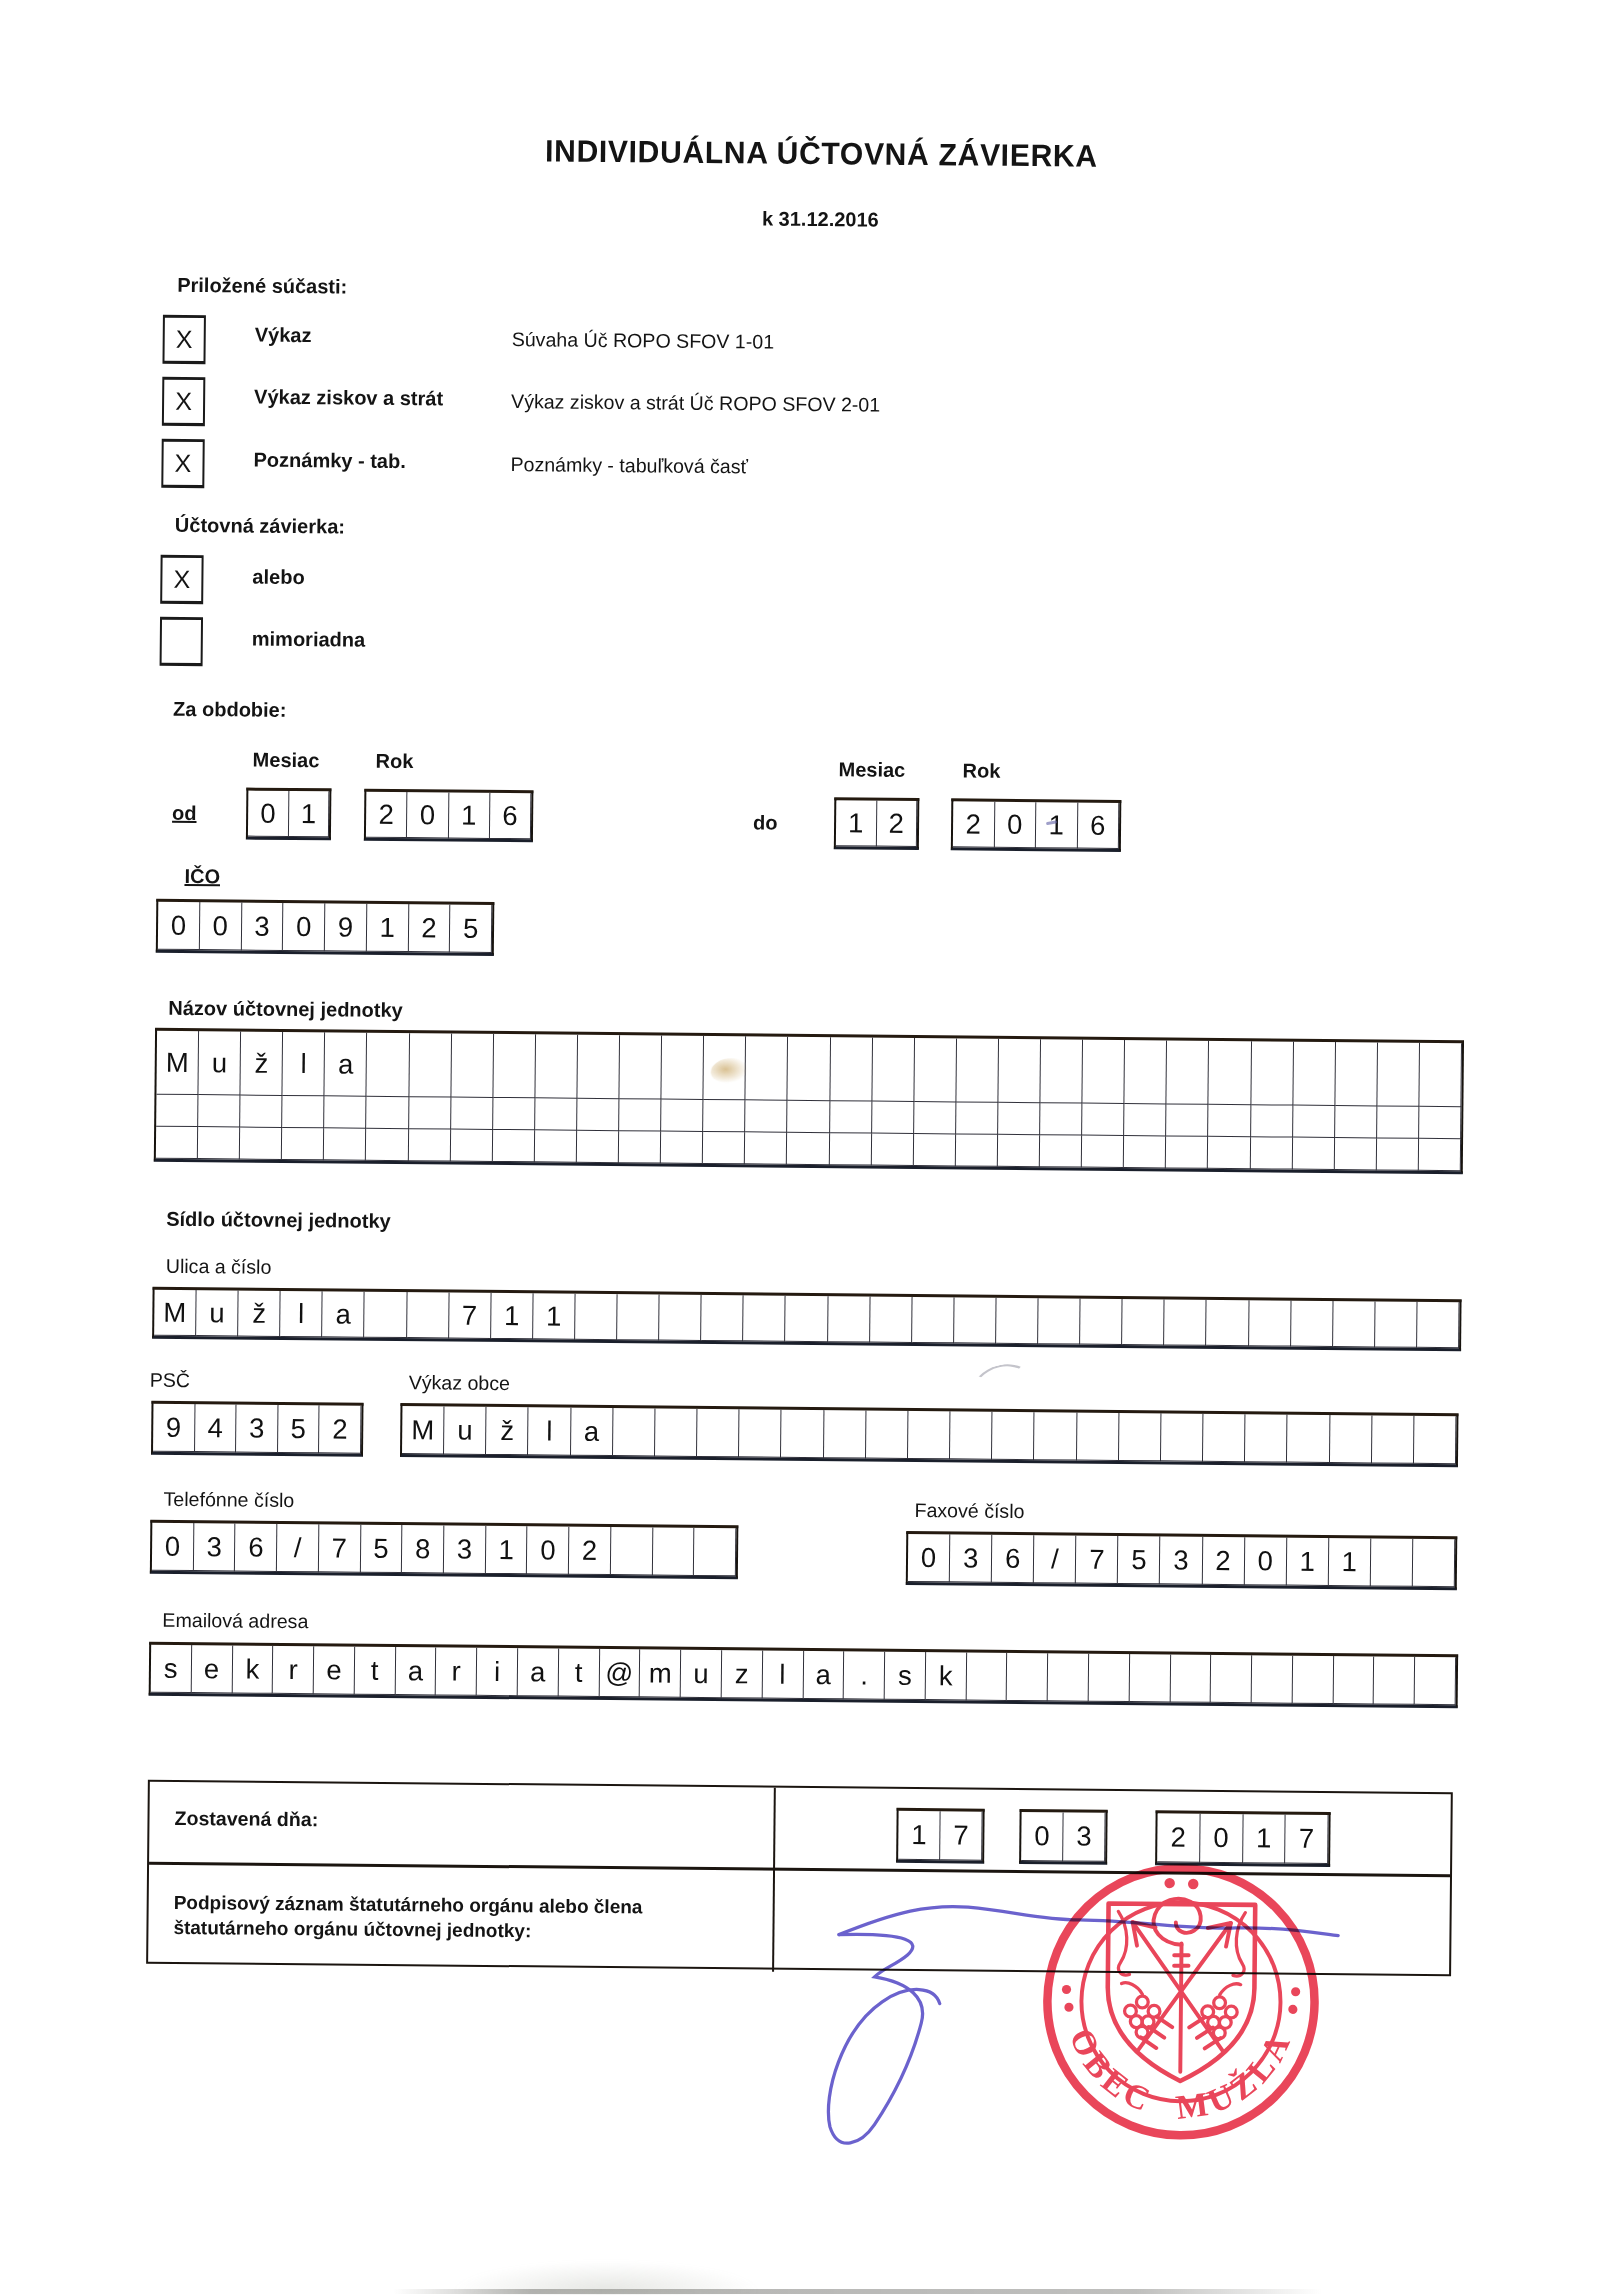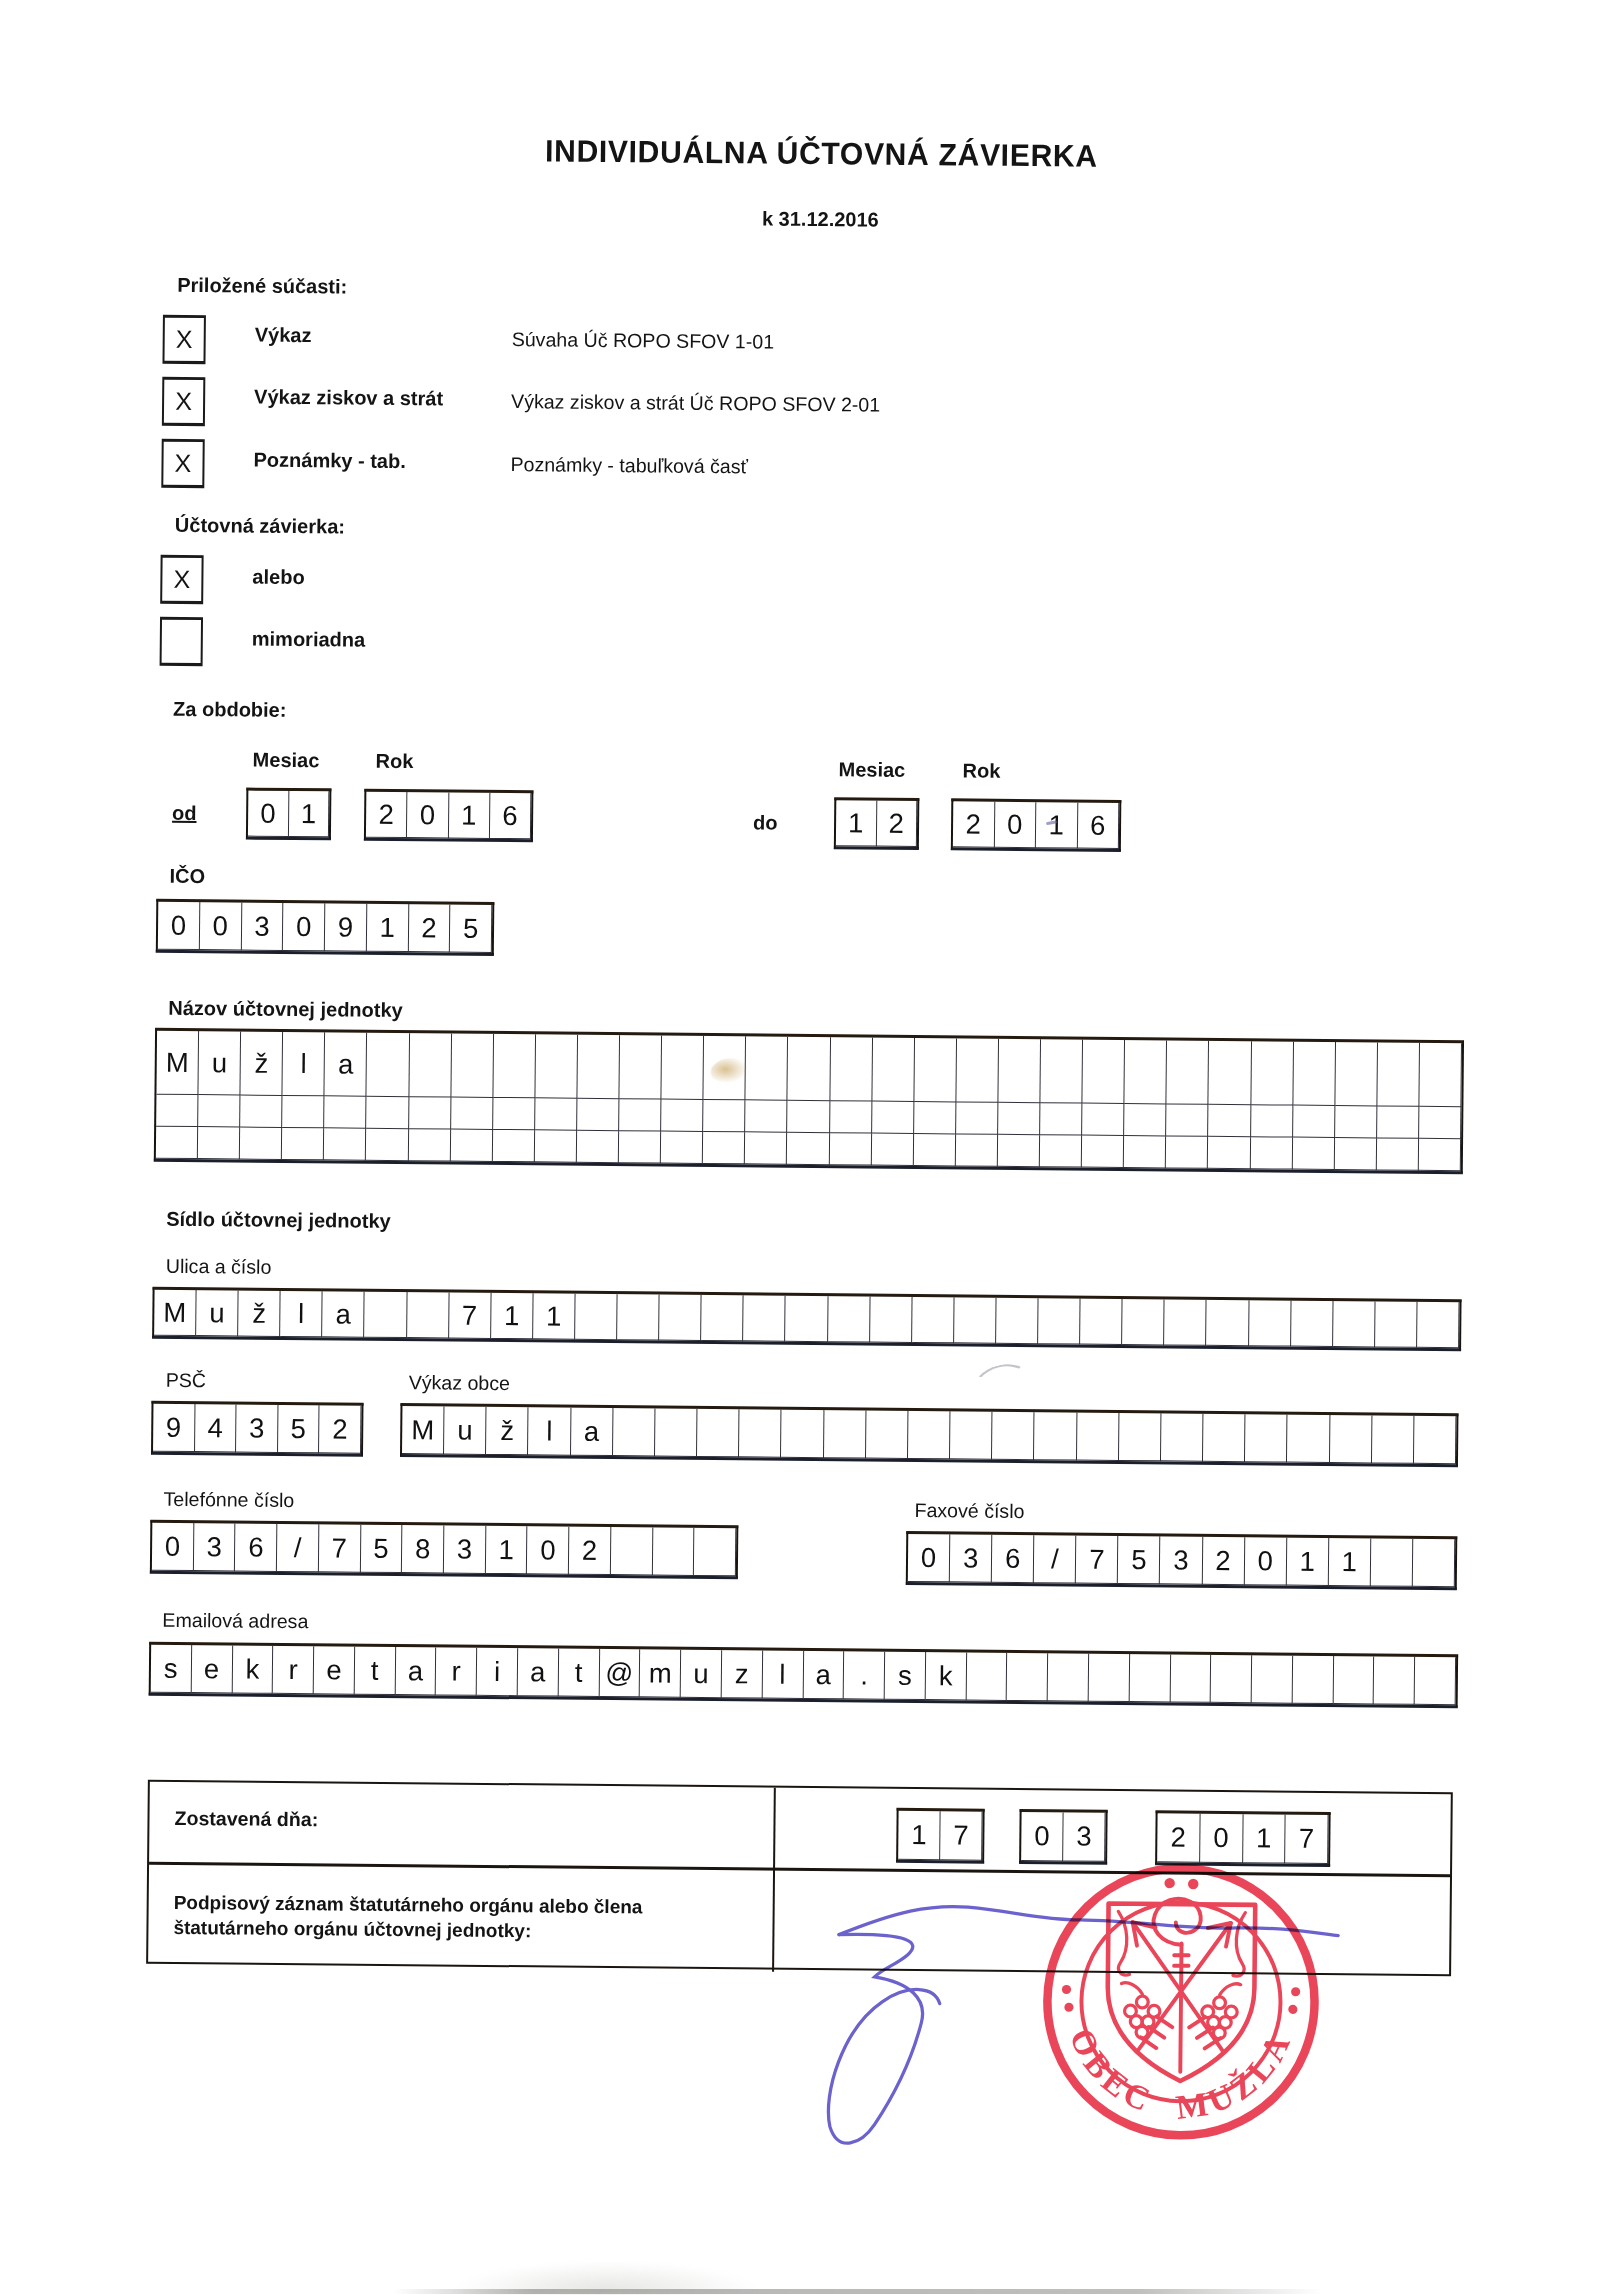--- a/index.html
+++ b/index.html
@@ -90,21 +90,21 @@
       <div class="cell">1</div>
       <div class="cell">2</div>
     </div>
   <div class="abs grid" style="left: 948px; top: 797px; width: 170px; height: 52px; grid-template-columns: repeat(4, 1fr);">
       <div class="cell">2</div>
       <div class="cell">0</div>
       <div class="cell">1</div>
       <div class="cell">6</div>
     </div>
 
-  <div class="abs h-bold" style="left:167px;top:871px;">IČO</div>
+  <div class="abs h-bold" style="left:182px;top:871px;text-decoration:underline;">IČO</div>
   <div class="abs grid" style="left: 154px; top: 905px; width: 338px; height: 54px; grid-template-columns: repeat(8, 1fr);">
       <div class="cell">0</div>
       <div class="cell">0</div>
       <div class="cell">3</div>
       <div class="cell">0</div>
       <div class="cell">9</div>
       <div class="cell">1</div>
       <div class="cell">2</div>
       <div class="cell">5</div>
     </div>
@@ -235,21 +235,21 @@
       <div class="cell"></div>
       <div class="cell"></div>
       <div class="cell"></div>
       <div class="cell"></div>
       <div class="cell"></div>
       <div class="cell"></div>
       <div class="cell"></div>
       <div class="cell"></div>
     </div>
 
-  <div class="abs h-reg" style="left:168px;top:1375px;">PSČ</div>
+  <div class="abs h-reg" style="left:152px;top:1375px;">PSČ</div>
   <div class="abs grid" style="left: 154px; top: 1407px; width: 212px; height: 54px; grid-template-columns: repeat(5, 1fr);">
       <div class="cell">9</div>
       <div class="cell">4</div>
       <div class="cell">3</div>
       <div class="cell">5</div>
       <div class="cell">2</div>
     </div>
   <div class="abs h-reg" style="left:411px;top:1375px;">Výkaz obce</div>
   <div class="abs grid" style="left: 403px; top: 1407px; width: 1058px; height: 54px; grid-template-columns: repeat(25, 1fr);">
       <div class="cell">M</div>

